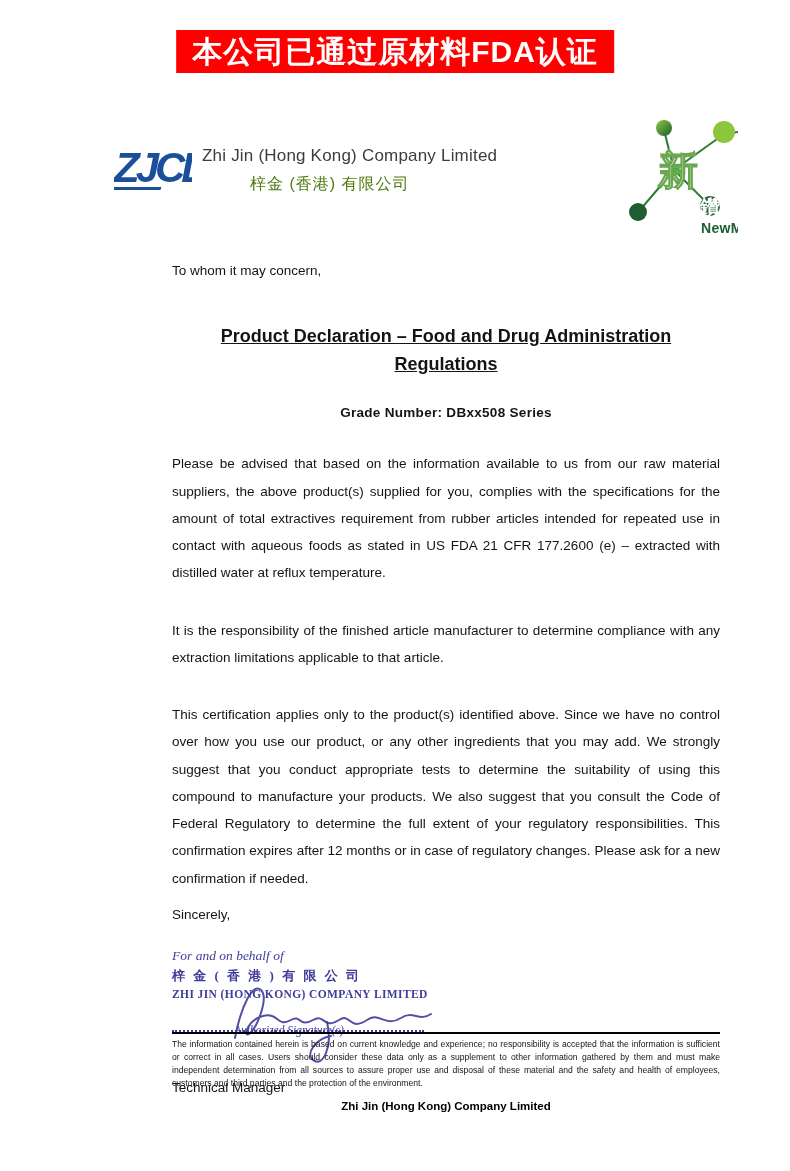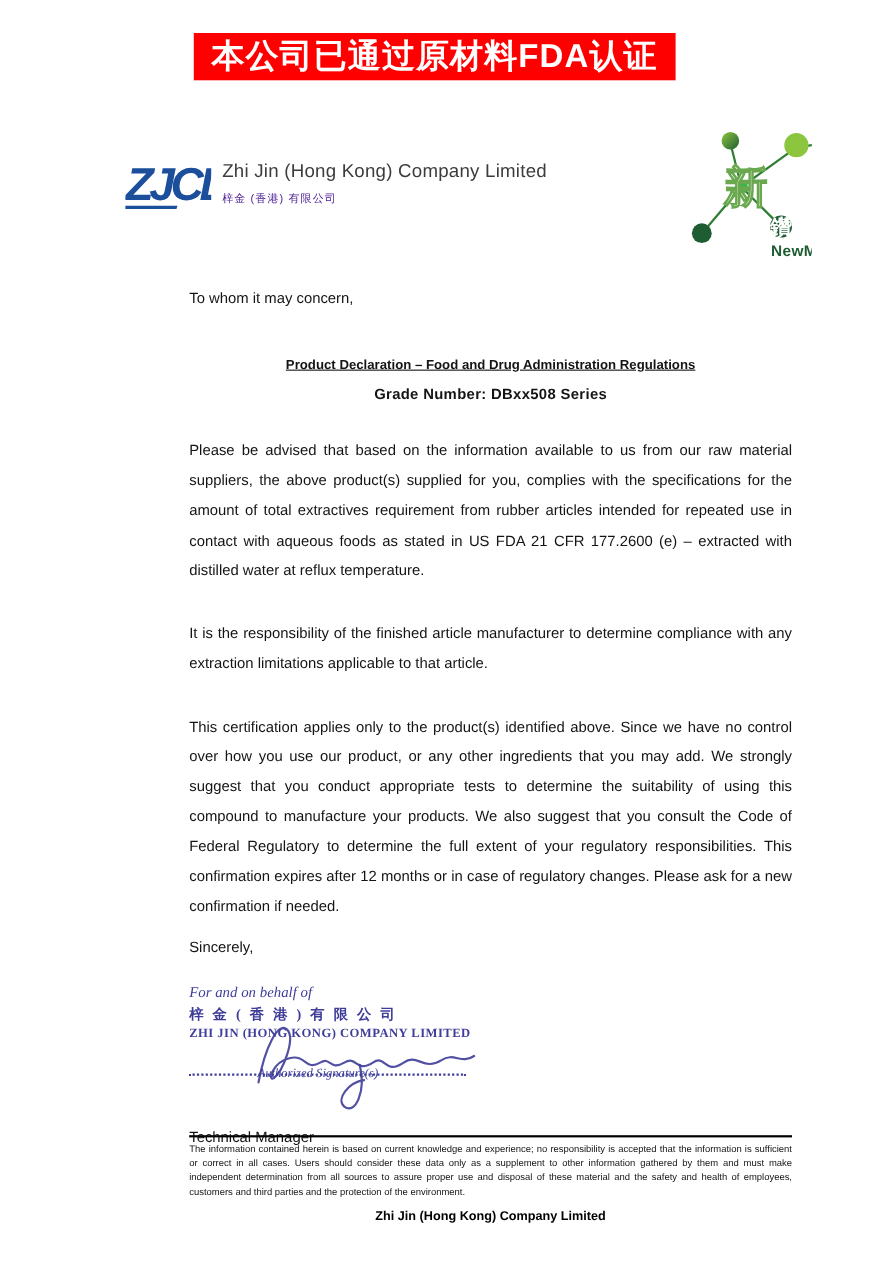--- a/index.html
+++ b/index.html
@@ -13,34 +13,34 @@
     background: #ff0000; color: #ffffff; font-weight: bold;
     font-size: 30px; line-height: 1.3; padding: 2px 16px; white-space: nowrap;
     letter-spacing: 1px;
   }
 
   
   .header { position: absolute; top: 142px; left: 62px; display: flex; align-items: flex-start; }
   .zjcl-logo { flex: 0 0 auto; }
   .company-block { margin-left: 10px; margin-top: 4px; }
   .company-en { font-size: 17px; color: #3c3c3c; letter-spacing: 0.2px; }
-  .company-zh { font-size: 10px; color: #4c1d95; margin-top: 8px; letter-spacing: 1px; }
+  .company-zh { font-size: 16px; color: #4d7c0f; margin-top: 8px; letter-spacing: 1px; margin-left: 48px; }
 
   .newmat { position: absolute; top: 112px; left: 560px; width: 160px; height: 130px; }
   .newmat-label {
     position: absolute; right: 2px; bottom: 6px;
     color: #1e5c31; font-size: 14px; font-weight: bold; letter-spacing: 0.3px;
   }
 
   
   .body-block { position: absolute; top: 258px; left: 120px; width: 548px; font-size: 13.5px; color: #141414; }
   .date-line, .salutation { line-height: 1.9; }
   .title-block { margin-top: 38px; text-align: center; }
-  .letter-title { font-weight: bold; text-decoration: underline; font-size: 12px; line-height: 1.6; }
-  .letter-subtitle { font-weight: bold; font-size: 13.5px; margin-top: 10px; letter-spacing: 0.3px; }
+  .letter-title { font-weight: bold; text-decoration: underline; font-size: 18px; line-height: 1.6; }
+  .letter-subtitle { font-weight: bold; font-size: 13.5px; margin-top: 26px; letter-spacing: 0.3px; }
   .para { margin-top: 30px; text-align: justify; line-height: 2.02; }
   .closing { margin-top: 15px; }
 
   
   .stamp { margin-top: 26px; position: relative; color: #3f3d99; width: 300px; height: 118px; }
   .stamp-l1 { font-family: "Liberation Serif", serif; font-style: italic; font-weight: normal; font-size: 13.5px; }
   .stamp-l2 { font-family: Liberation Serif, serif; font-weight: bold; font-size: 13px; letter-spacing: 2.5px; margin-top: 3px; }
   .stamp-l3 { font-family: "Liberation Serif", serif; font-weight: bold; font-size: 11.5px; margin-top: 3px; letter-spacing: 0.4px; }
   .stamp-sig { position: absolute; left: 55px; top: 28px; pointer-events: none; }
   .stamp-dots { width: 252px; border-top: 2.5px dotted #3f3d99; margin-top: 30px; }

